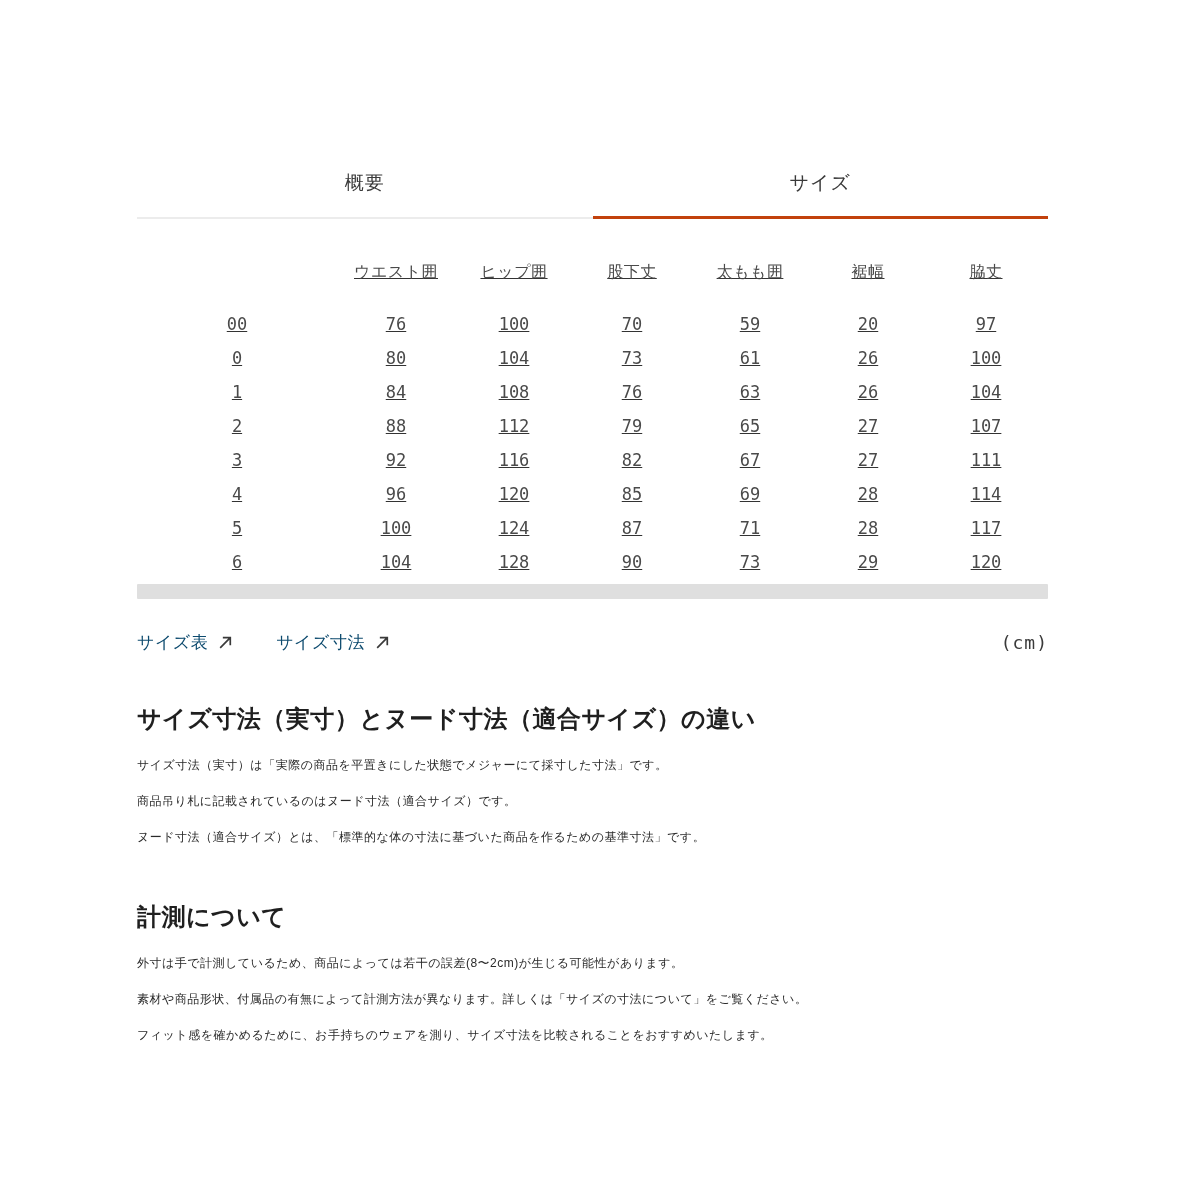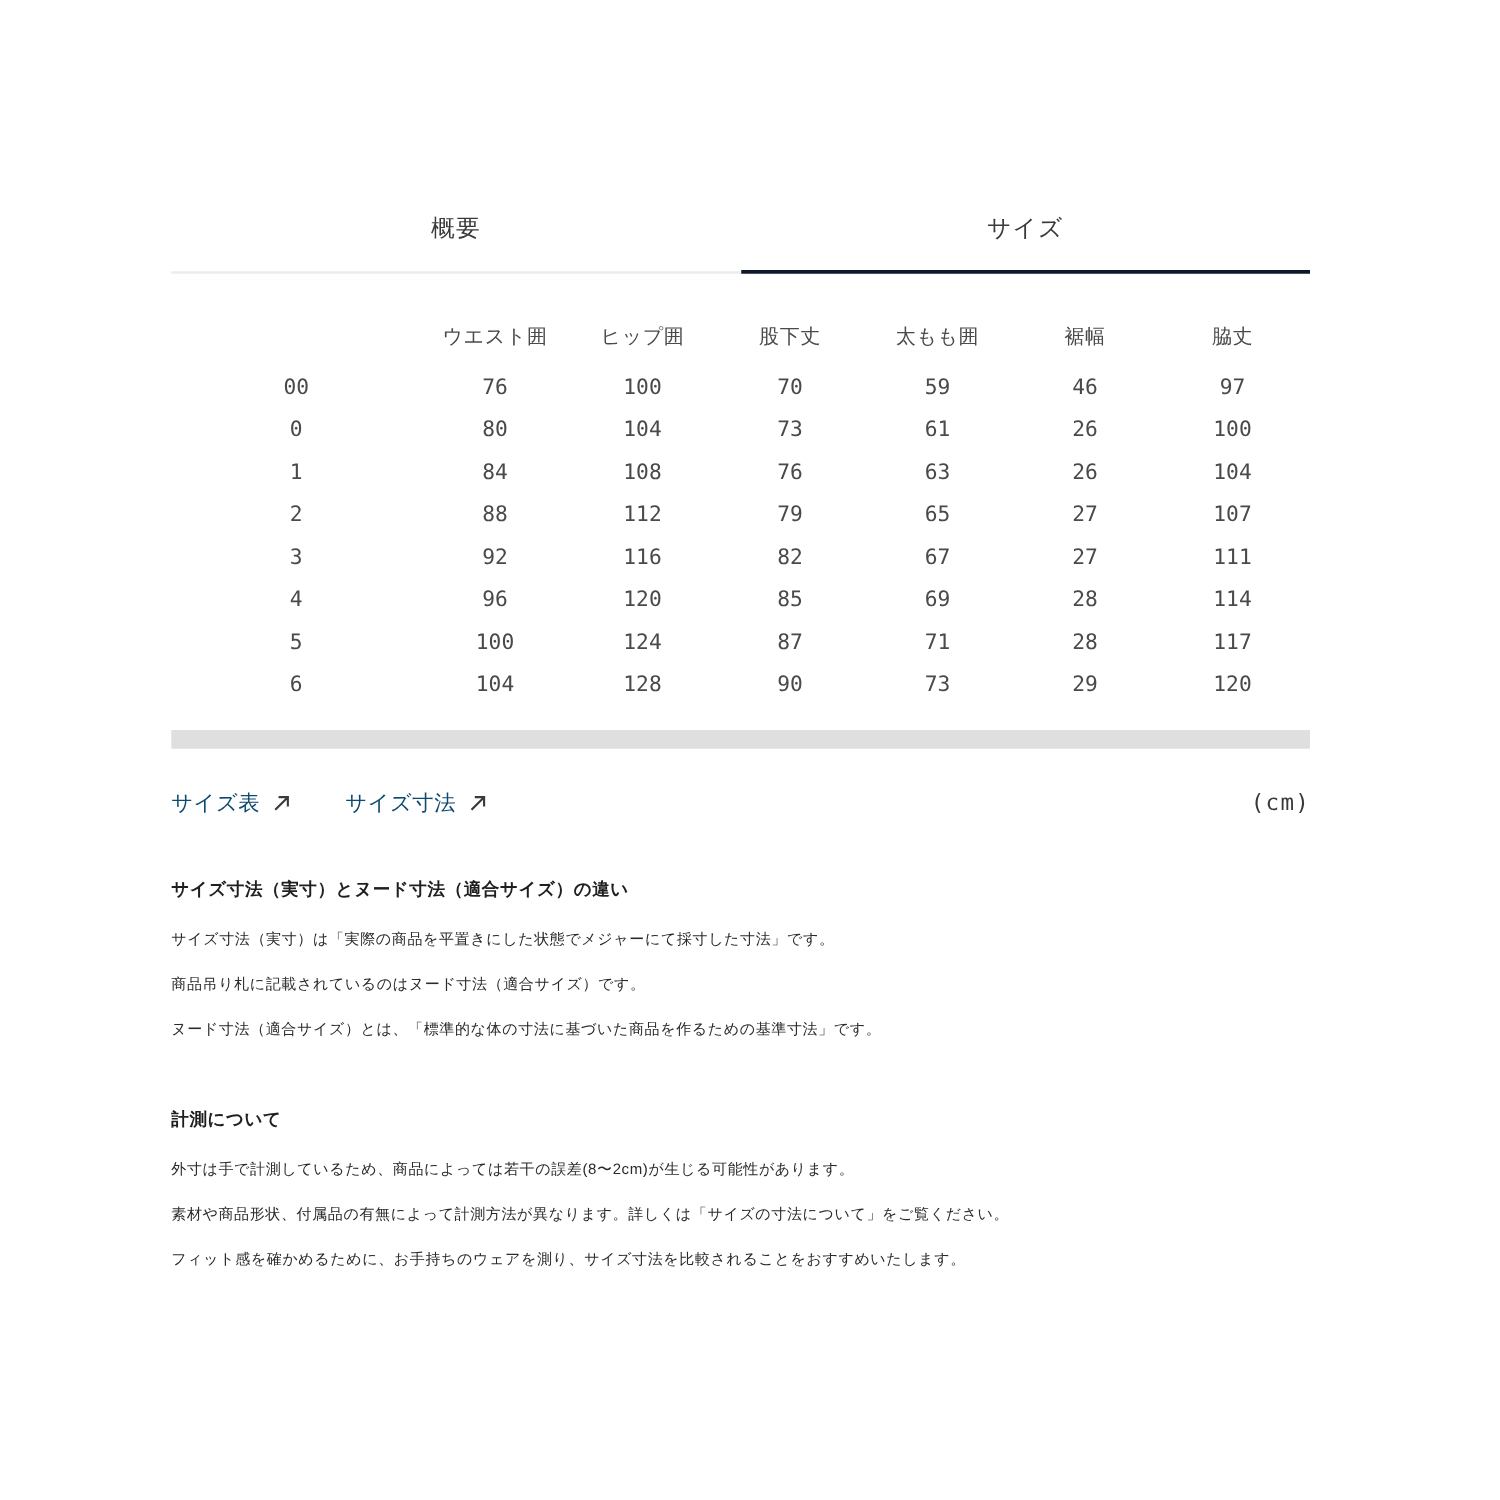--- a/index.html
+++ b/index.html
@@ -15,25 +15,25 @@
 
   
   .tabs { display: flex; margin-top: 160px; }
   .tab {
     flex: 1; text-align: center;
     font-size: 19px; color: #3a3a3a;
     padding-top: 10px; padding-bottom: 21px;
     border-bottom: 2px solid #ececec;
     cursor: pointer; letter-spacing: 1px;
   }
-  .tab.active { border-bottom: 3px solid #0f172a; padding-bottom: 20px; }
+  .tab.active { border-bottom: 3px solid #c2410c; padding-bottom: 20px; }
 
   
   .size-table { margin-top: 40px; }
-  .trow { display: flex; align-items: flex-start; height: 34px; }
+  .trow { display: flex; align-items: flex-end; height: 34px; text-decoration: underline; }
   .thead-row { height: 24px; margin-bottom: 17px; }
   .cell-size { width: 200px; text-align: center; }
   .cell { width: 118px; text-align: center; }
   .thead-row .cell, .thead-row .cell-size {
     font-size: 16px; color: #4a4a4a; letter-spacing: 0.5px;
   }
   .num {
     font-family: "DejaVu Sans Mono", monospace;
     font-size: 17px; color: #4a4a4a;
   }
@@ -57,21 +57,21 @@
   .link svg { display: block; }
   .unit {
     margin-left: auto;
     font-family: "DejaVu Sans Mono", monospace;
     font-size: 18px; letter-spacing: 1px; color: #3a3a3a;
   }
 
   
   .sections { margin-top: 49px; }
   section h3 {
-    font-size: 14px; font-weight: bold; color: #1f1f1f;
+    font-size: 24px; font-weight: bold; color: #1f1f1f;
     margin: 0 0 12px 0; letter-spacing: 0.5px;
   }
   section p {
     font-size: 12px; line-height: 36px; margin: 0;
     color: #2a2a2a; letter-spacing: 0.5px;
   }
   section + section { margin-top: 46px; }
 </style>
 </head>
 <body>
@@ -97,21 +97,21 @@
         <div class="cell">裾幅</div>
         <div class="cell">脇丈</div>
       </div>
     <div id="table-body">
         <div class="trow">
           <div class="cell-size num">00</div>
           <div class="cell num">76</div>
           <div class="cell num">100</div>
           <div class="cell num">70</div>
           <div class="cell num">59</div>
-          <div class="cell num">46</div>
+          <div class="cell num">20</div>
           <div class="cell num">97</div>
         </div>
         <div class="trow">
           <div class="cell-size num">0</div>
           <div class="cell num">80</div>
           <div class="cell num">104</div>
           <div class="cell num">73</div>
           <div class="cell num">61</div>
           <div class="cell num">26</div>
           <div class="cell num">100</div>

